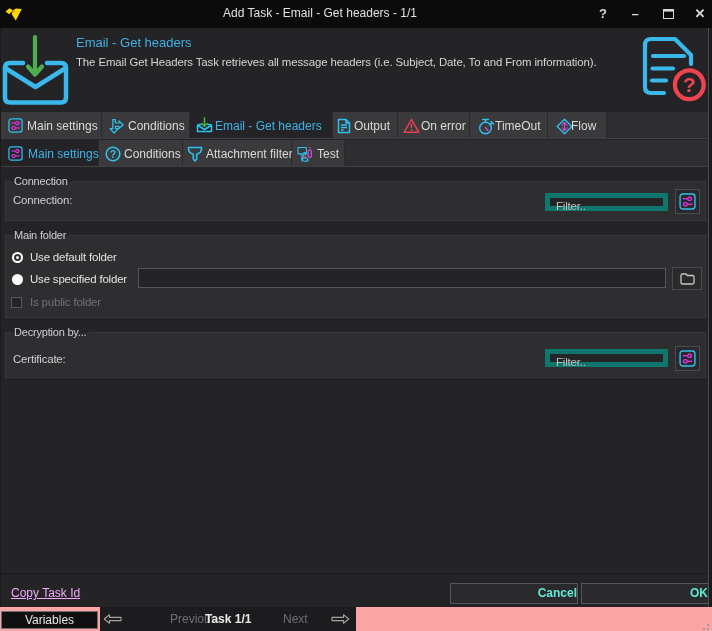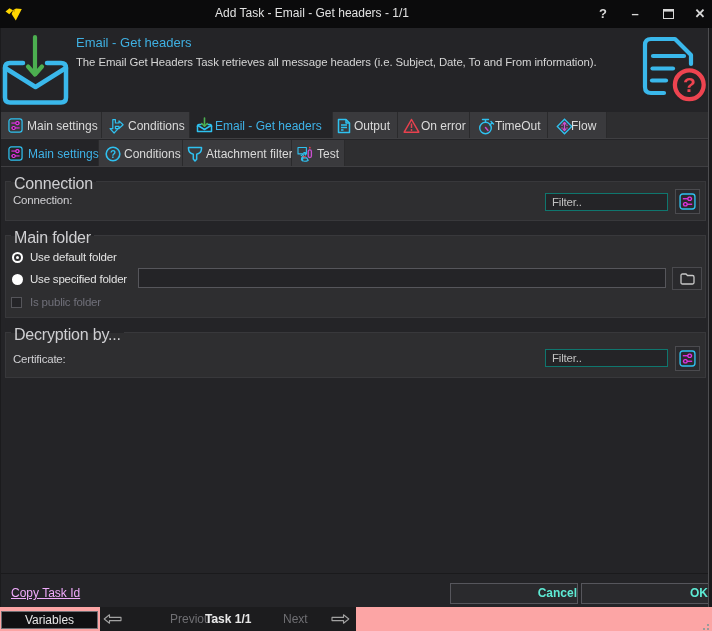--- a/index.html
+++ b/index.html
@@ -2,46 +2,46 @@
 <html><head>
 <meta charset="utf-8">
 <style>
 * { margin:0; padding:0; box-sizing:border-box; }
 html,body { width:712px; height:631px; overflow:hidden; }
 body { font-family:"Liberation Sans",sans-serif; background:#242427; position:relative; color:#e4e4e4; }
 .abs { position:absolute; }
 
 
 #titlebar { position:absolute; left:0; top:0; width:712px; height:28px; background:#0b0b0c; }
-#title { position:absolute; left:0; top:6px; width:624px; text-align:center; font-size:12px; color:#e2e2e2; }
+#title { position:absolute; left:8px; top:6px; width:624px; text-align:center; font-size:12px; color:#e2e2e2; }
 .winbtn { position:absolute; top:0; width:22px; height:28px; color:#d8d8d8; font-size:13px; text-align:center; line-height:28px; }
 
 
 #header { position:absolute; left:1px; top:28px; width:710px; height:84px; background:#242427; }
 #hdr-title { position:absolute; left:75px; top:7px; font-size:13px; color:#3fb0e2; }
 #hdr-desc { position:absolute; left:75px; top:28px; font-size:11.4px; letter-spacing:-0.1px; color:#d6d6d6; }
 
 
 #row1 { position:absolute; left:1px; top:112px; width:710px; height:27px; background:#2e2e30; border-bottom:1px solid #3f3f42; }
 #row2 { position:absolute; left:1px; top:140px; width:710px; height:27px; background:#2e2e30; border-bottom:1px solid #3f3f42; }
 .tab { position:absolute; top:0; height:26px; background:#3a3a3d; border-right:1px solid #2a2a2c; color:#dadada; font-size:12px; }
 .tab.sel { background:#242427; color:#3fb3e8; }
 .tab .ticon { position:absolute; top:6px; }
 .tab .tlabel { position:absolute; top:7px; white-space:nowrap; }
 
 
 #content { position:absolute; left:1px; top:168px; width:710px; height:405px; background:#242427; }
 .gbox { position:absolute; left:4px; width:701px; border:1px solid #38383b; background:#2e2e30; }
-.gbox .glabel { position:absolute; left:5px; top:-7px; background:linear-gradient(180deg,#242427 0,#242427 7px,#2e2e30 7px); padding:0 3px; font-size:16px; letter-spacing:-0.2px; color:#cfcfd2; }
+.gbox .glabel { position:absolute; left:5px; top:-7px; background:linear-gradient(180deg,#242427 0,#242427 7px,#2e2e30 7px); padding:0 3px; font-size:11px; letter-spacing:-0.2px; color:#cfcfd2; }
 .flabel { position:absolute; font-size:11.5px; letter-spacing:-0.2px; color:#cfcfd2; }
 .combo { position:absolute; left:87px; width:447px; height:22px; background:#242427; border:1px solid #404044; }
 .combo .ctext { position:absolute; left:22px; top:4px; font-size:11.5px; letter-spacing:-0.2px; color:#e0e0e0; }
 .combo .carrow { position:absolute; right:0; top:0; width:23px; height:20px; background:#39393c; }
 .combo .carrow::after { content:""; position:absolute; left:7px; top:8px; border-left:4px solid transparent; border-right:4px solid transparent; border-top:5px solid #c2c2c2; }
-.filter { position:absolute; left:539px; width:123px; height:18px; background:#242427; border:1px solid #0f766e; font-size:11.5px; letter-spacing:-0.2px; color:#c0c0c0; line-height:16px; padding-left:6px; }
+.filter { position:absolute; left:539px; width:123px; height:18px; background:#242427; border:5px solid #0f766e; font-size:11.5px; letter-spacing:-0.2px; color:#c0c0c0; line-height:16px; padding-left:6px; }
 .sqbtn { position:absolute; left:669px; width:25px; height:25px; background:#2a2a2d; border:1px solid #4b4b4f; }
 
 
 #footer { position:absolute; left:1px; top:573px; width:710px; height:34px; background:#242427; border-top:1px solid #1a1a1c; }
 #copylink { position:absolute; left:10px; top:12px; font-size:12px; color:#f0abfc; text-decoration:underline; }
 .btn { position:absolute; top:9px; width:128px; height:21px; background:#2a2a2d; border:1px solid #56565c; color:#5eead4; font-size:12px; font-weight:bold; text-align:right; line-height:19px; }
 
 
 #bottombar { position:absolute; left:0; top:607px; width:712px; height:24px; background:#fca5a5; }
 #varbox { position:absolute; left:1px; top:4px; width:97px; height:18px; background:#101012; border:1px solid #6e6e73; color:#e6e6e6; font-size:12px; text-align:center; line-height:16px; }

